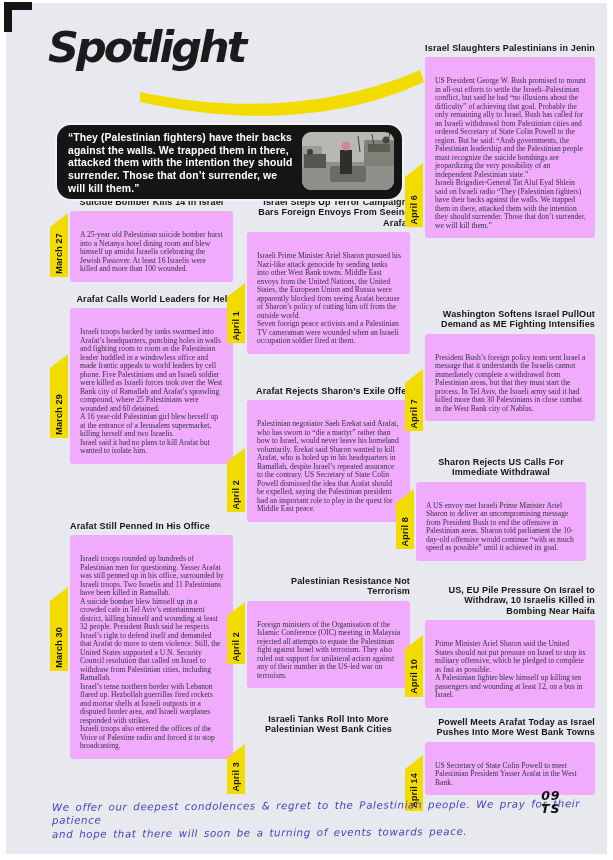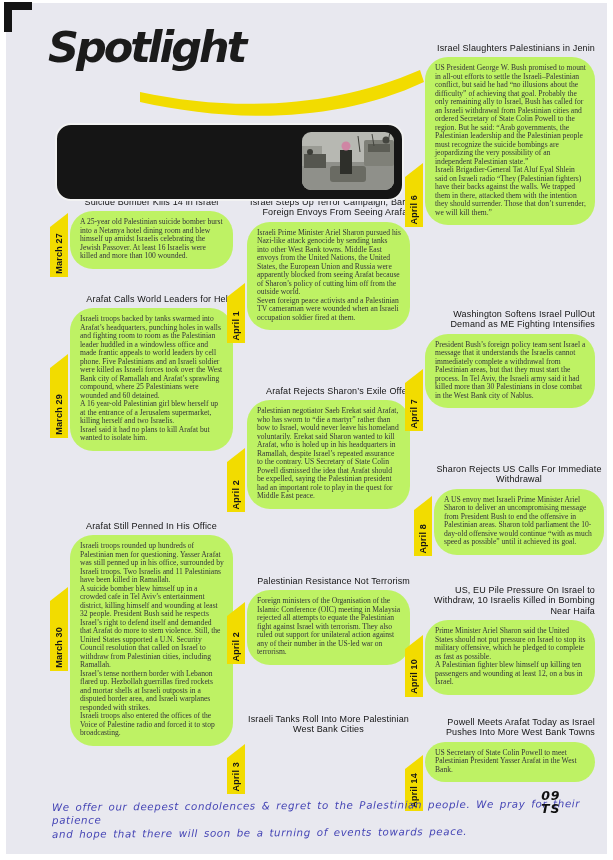--- a/index.html
+++ b/index.html
@@ -16,24 +16,24 @@
   .swoosh{position:absolute;left:138px;top:62px;width:292px;height:60px;z-index:2;}
 
   .quote-box{position:absolute;left:55px;top:123px;width:345px;height:74px;
        background:#151515;border:2px solid #f2f2f2;border-radius:16px;z-index:3;}
   .quote-text{position:absolute;left:11px;top:7px;width:228px;color:#ffffff;
        font-weight:bold;font-size:10.4px;line-height:1.22;letter-spacing:0.1px;}
   .quote-photo{position:absolute;right:8px;top:7px;width:92px;height:58px;
        border-radius:9px;overflow:hidden;}
 
   .article{position:absolute;z-index:2;}
-  .headline{margin:0 0 4px 20px;font-size:9px;font-weight:normal;color:#141414;
+  .headline{margin:0 0 4px 20px;font-size:9px;font-weight:bold;color:#141414;
        line-height:1.15;letter-spacing:0.15px;}
-  .al-left{text-align:center;} .al-right{text-align:right;} .al-center{text-align:center;}
-  .card{margin-left:20px;background:#bef264;border-radius:23px;padding:7px 9px 8px 10px;}
+  .al-left{text-align:left;} .al-right{text-align:right;} .al-center{text-align:center;}
+  .card{margin-left:20px;background:#f0abfc;border-radius:3px;padding:20px 9px 8px 10px;}
   .card p{margin:0;font-family:"Liberation Serif",serif;font-size:7.6px;
        line-height:1.12;color:#35353a;white-space:pre-line;}
 
   .tab{position:absolute;left:0;width:18px;background:#f2dc00;z-index:1;
        clip-path:polygon(0 14px,100% 0,100% 100%,0 100%);
        display:flex;align-items:flex-end;justify-content:center;}
   .tab span{writing-mode:vertical-rl;transform:rotate(180deg);
        font-weight:bold;font-size:9px;color:#161616;padding-top:3px;letter-spacing:0.2px;
        white-space:nowrap;}
 
@@ -52,20 +52,21 @@
 
 <div class="corner-mark"></div>
 
 <svg class="swoosh" viewBox="0 0 292 60">
   <path d="M2,30 C95,50 195,46 282,8 L286,20 C196,62 92,60 2,40 Z" fill="#f2dc00"></path>
 </svg>
 
 <div class="masthead">Spotlight</div>
 
 <div class="quote-box">
+  <div class="quote-text">“They (Palestinian fighters) have their backs against the walls. We trapped them in there, attacked them with the intention they should surrender. Those that don’t surrender, we will kill them.”</div>
   <div class="quote-photo">
     <svg width="92" height="58" viewBox="0 0 92 58">
       <rect x="0" y="0" width="92" height="58" fill="#b7b8b2"></rect>
       <rect x="0" y="30" width="92" height="28" fill="#8f908a"></rect>
       <rect x="0" y="14" width="20" height="20" fill="#9a9b94"></rect>
       <rect x="62" y="8" width="30" height="26" fill="#7f8078" rx="2"></rect>
       <rect x="66" y="12" width="22" height="8" fill="#5c5d55"></rect>
       <circle cx="84" cy="8" r="3.5" fill="#44453f"></circle>
       <line x1="70" y1="2" x2="72" y2="14" stroke="#44453f" stroke-width="1"></line>
       <line x1="88" y1="0" x2="86" y2="10" stroke="#44453f" stroke-width="1"></line>
@@ -166,21 +167,21 @@
 <section class="article" style="left:405px;top:309px;width:190px;">
   <h3 class="headline al-right">Washington Softens Israel PullOut Demand as ME Fighting Intensifies</h3>
   <div class="tab" style="top:60px;height:62px;">
       <span>April 7</span>
     </div>
   <div class="card">
       <p>President Bush’s foreign policy team sent Israel a message that it understands the Israelis cannot immediately complete a withdrawal from Palestinian areas, but that they must start the process. In Tel Aviv, the Israeli army said it had killed more than 30 Palestinians in close combat in the West Bank city of Nablus.</p>
     </div>
 </section>
 
-<section class="article" style="left:414px;top:457px;width:190px;margin-top:7px;">
+<section class="article" style="left:396px;top:457px;width:190px;">
   <h3 class="headline al-center">Sharon Rejects US Calls For Immediate Withdrawal</h3>
   <div class="tab" style="top:32px;height:60px;">
       <span>April 8</span>
     </div>
   <div class="card">
       <p>A US envoy met Israeli Prime Minister Ariel Sharon to deliver an uncompromising message from President Bush to end the offensive in Palestinian areas. Sharon told parliament the 10-day-old offensive would continue “with as much speed as possible” until it achieved its goal.</p>
     </div>
 </section>
 
 <section class="article" style="left:405px;top:585px;width:190px;">

